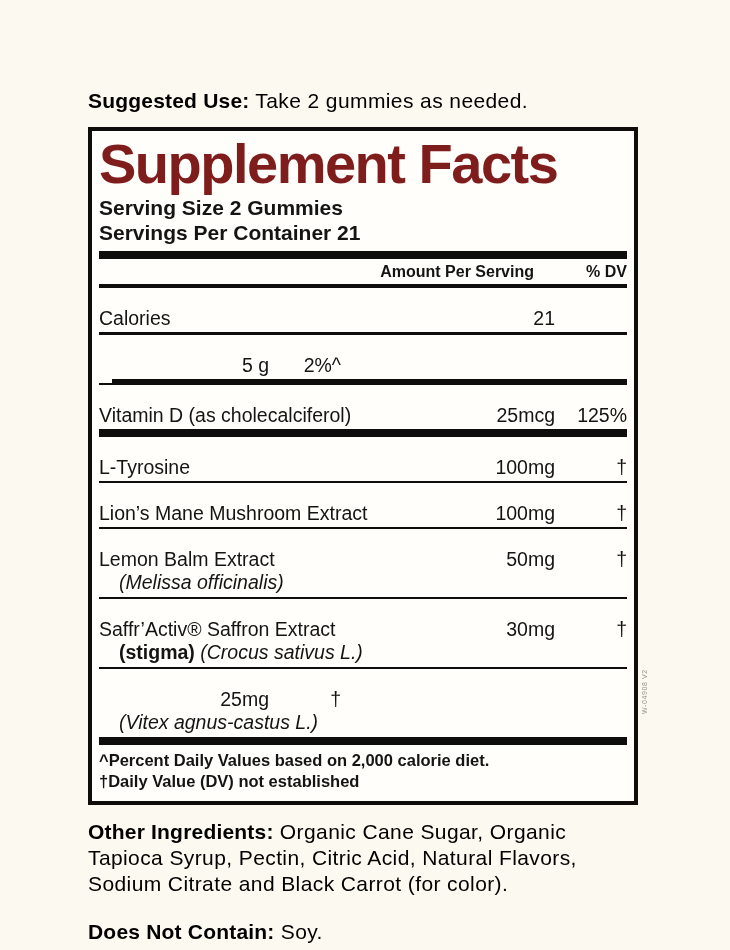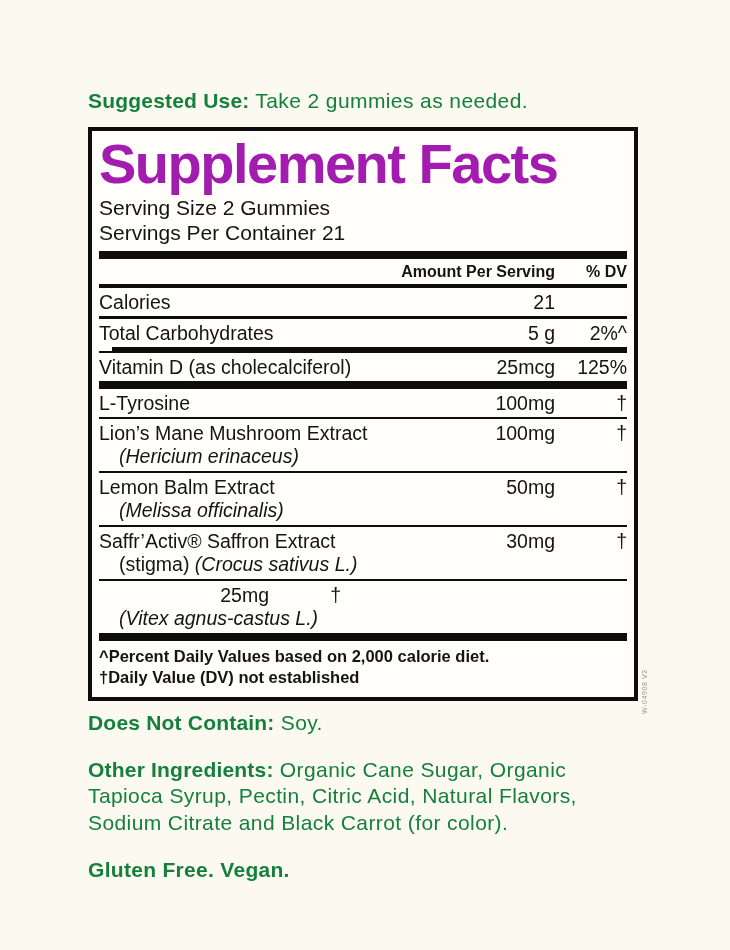--- a/index.html
+++ b/index.html
@@ -6,60 +6,60 @@
   body{
     width:730px;height:950px;position:relative;
     background:#fcf9f0;
     font-family:"Liberation Sans", sans-serif;
     color:#151412;
     -webkit-font-smoothing:antialiased;
   }
   .wrap{position:absolute;left:88px;top:88px;width:550px;}
 
   
-  .outer-line{font-size:21px;line-height:1.25;letter-spacing:0.4px;color:#15803d;}
+  .outer-line{font-size:21px;line-height:1.25;letter-spacing:0.4px;color:#000000;}
   .outer-line b{font-weight:bold;letter-spacing:0.2px;}
   .suggested{margin:0 0 13px 0;}
 
   
   .panel{
     border:4px solid #0e0d0b;
     background:#fffefa;
     padding:5px 7px 7px 7px;
     box-sizing:border-box;
   }
   .title{
     font-weight:bold;
     font-size:56px;
     letter-spacing:-1.5px;
     line-height:0.95;
     margin:1px 0 6px 0;
     white-space:nowrap;
-    color:#a21caf;
+    color:#7f1d1d;
   }
-  .serv{font-size:21px;line-height:1.15;font-weight:normal;}
+  .serv{font-size:21px;line-height:1.15;font-weight:bold;}
 
   .bar{height:8px;background:#0e0d0b;}
   .bar.mt{margin-top:6px;}
   .rule4{height:4px;background:#0e0d0b;}
   .rule3{height:3px;background:#0e0d0b;}
   .sep{height:2px;background:#0e0d0b;}
   .sep.indent{margin-left:13px;}
 
-  .hdr-row{display:flex;align-items:baseline;font-weight:bold;font-size:16px;padding:4px 0 3px 0;}
+  .hdr-row{display:flex;align-items:baseline;font-weight:bold;font-size:16px;padding:4px 0 3px 0;gap:21px;}
   .hdr-row .fill{flex:1;}
   .col-amt{width:170px;text-align:right;white-space:nowrap;}
   .col-dv{width:72px;text-align:right;white-space:nowrap;}
 
   .row{padding:0;}
-  .row-main{display:flex;align-items:baseline;font-size:19.5px;padding:3px 0 2px 0;}
+  .row-main{display:flex;align-items:baseline;font-size:19.5px;padding:3px 0 2px 0;margin-top:16px;}
   .row-main .name{flex:1;white-space:nowrap;}
   .row-main .name.indent{padding-left:13px;}
   .latin{font-size:19.5px;font-style:italic;padding:0 0 3px 20px;margin-top:-2px;}
-  .latin .upright{font-style:normal;}
+  .latin .upright{font-style:normal;font-weight:bold;}
 
   .footnotes{padding:5px 0 2px 0;}
   .footnote{font-size:16.5px;line-height:1.28;font-weight:bold;}
 
   .below{margin-top:14px;}
   .dnc{margin-top:9px;}
   .claims{margin-top:9px;font-weight:bold;font-size:21px;letter-spacing:0.3px;}
 
   .side-code{
     position:absolute;left:641px;top:714px;
@@ -95,21 +95,20 @@
         <div class="row">
           <div class="row-main">
             <span class="name">Calories</span>
             <span class="col-amt">21</span>
             <span class="col-dv"></span>
           </div>
         </div>
         <div class="rule3"></div>
         <div class="row">
           <div class="row-main">
-            <span class="name">Total Carbohydrates</span>
             <span class="col-amt">5 g</span>
             <span class="col-dv">2%^</span>
           </div>
         </div>
         <div class="sep indent"></div>
         <div class="sep indent"></div>
         <div class="sep"></div>
         <div class="row">
           <div class="row-main">
             <span class="name">Vitamin D (as cholecalciferol)</span>
@@ -125,21 +124,20 @@
             <span class="col-dv">†</span>
           </div>
         </div>
         <div class="sep"></div>
         <div class="row">
           <div class="row-main">
             <span class="name">Lion’s Mane Mushroom Extract</span>
             <span class="col-amt">100mg</span>
             <span class="col-dv">†</span>
           </div>
-          <div class="latin"><span>(Hericium erinaceus)</span></div>
         </div>
         <div class="sep"></div>
         <div class="row">
           <div class="row-main">
             <span class="name">Lemon Balm Extract</span>
             <span class="col-amt">50mg</span>
             <span class="col-dv">†</span>
           </div>
           <div class="latin"><span>(Melissa officinalis)</span></div>
         </div>
@@ -164,21 +162,21 @@
 
     <div class="bar"></div>
 
     <div class="footnotes">
       <div class="footnote">^Percent Daily Values based on 2,000 calorie diet.</div>
       <div class="footnote">†Daily Value (DV) not established</div>
     </div>
 
   </div>
 
+  <p class="outer-line below"><b>Other Ingredients:</b><span> Organic Cane Sugar, Organic Tapioca Syrup, Pectin, Citric Acid, Natural Flavors, Sodium Citrate and Black Carrot (for color).</span></p>
+
   <p class="outer-line dnc"><b>Does Not Contain:</b><span> Soy.</span></p>
-
-  <p class="outer-line below"><b>Other Ingredients:</b><span> Organic Cane Sugar, Organic Tapioca Syrup, Pectin, Citric Acid, Natural Flavors, Sodium Citrate and Black Carrot (for color).</span></p>
 
   <p class="outer-line claims">Gluten Free. Vegan.</p>
 
 </div>
 
 <div class="side-code">W-04908 V2</div>
 
 </body></html>

